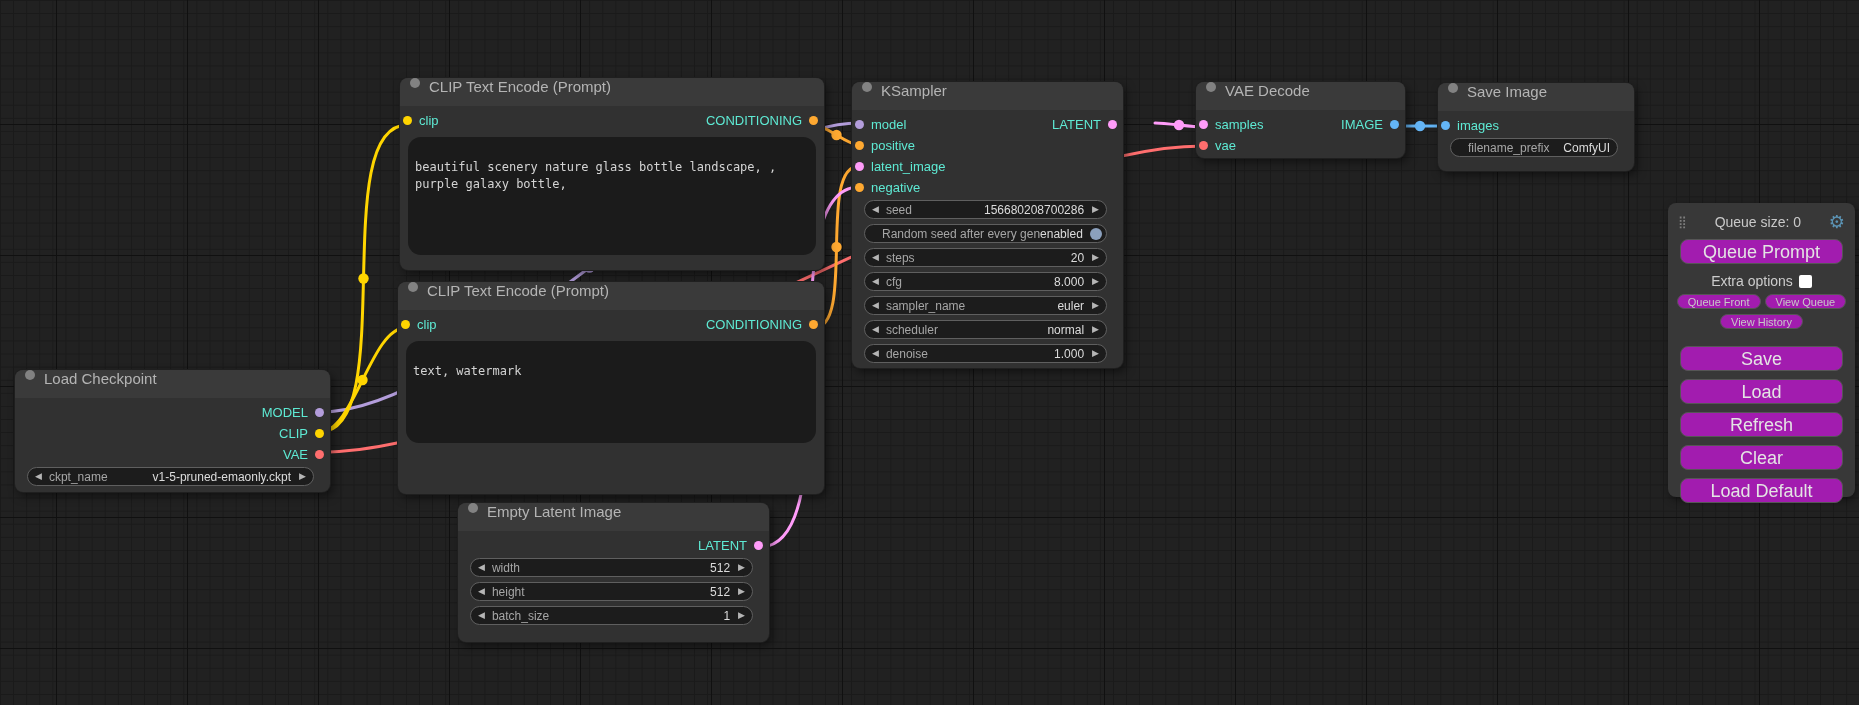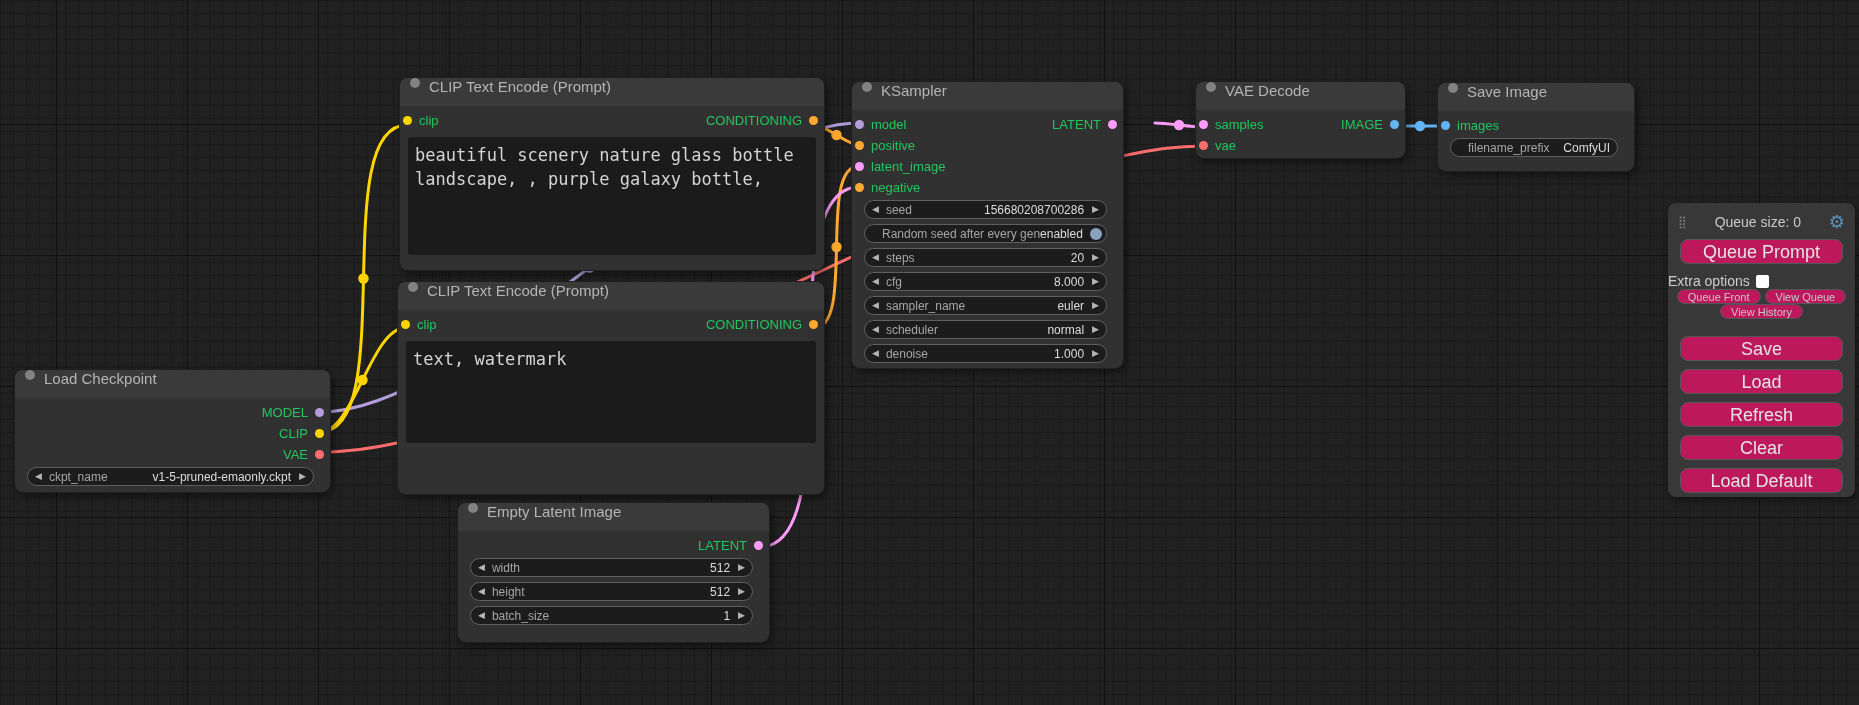--- a/index.html
+++ b/index.html
@@ -17,52 +17,52 @@
   #canvas{position:relative;width:1859px;height:705px;}
   #wires{position:absolute;left:0;top:0;z-index:0;}
 
   .node{position:absolute;z-index:1;background:#313131;border-radius:8px;
     box-shadow:0 0 0 1px #1f1f1f,3px 4px 10px rgba(0,0,0,.5);box-sizing:border-box;}
   .node-title{height:28px;display:flex;align-items:flex-start;background:#3a3a3a;
     border-radius:8px 8px 0 0;font-size:15px;color:#b4b4b4;white-space:nowrap;overflow:hidden;}
   .title-dot{width:10px;height:10px;border-radius:50%;background:#828282;
     margin:0 9px 0 10px;flex:0 0 auto;}
   .node-body{padding-top:4px;}
-  .slot-row{display:flex;align-items:center;height:21px;font-size:13px;color:#22c55e;}
+  .slot-row{display:flex;align-items:center;height:21px;font-size:13px;color:#5eead4;}
   .slot-left{display:flex;align-items:center;gap:7px;padding-left:3px;}
   .slot-right{display:flex;align-items:center;gap:7px;padding-right:6px;margin-left:auto;}
   .port{width:9px;height:9px;border-radius:50%;flex:0 0 auto;}
   .widgets{margin-top:2px;}
   .widget{height:19px;border-radius:10px;background:#1c1c1c;border:1px solid #5f5f5f;
     display:flex;align-items:center;font-size:12px;margin:0 16px 5px 12px;
     padding:0 7px;box-sizing:border-box;white-space:nowrap;overflow:hidden;}
   .warr{font-size:9px;color:#b5b5b5;line-height:19px;flex:0 0 auto;}
   .wlabel{color:#a6a6a6;margin-left:7px;}
   .widget.no-arrows .wlabel{margin-left:10px;}
   .wvalue{margin-left:auto;color:#dcdcdc;}
   .warr.right{margin-left:8px;}
   .wtoggle{width:12px;height:12px;border-radius:50%;margin-left:7px;flex:0 0 auto;}
-  .prompt{margin:6px 8px 0;background:#1b1b1b;border-radius:3px;padding:7px 7px;
-    font-family:"DejaVu Sans Mono",monospace;font-size:17px;line-height:1.4;
+  .prompt{margin:6px 8px 0;background:#1b1b1b;border-radius:13px;padding:22px 7px;
+    font-family:"DejaVu Sans Mono",monospace;font-size:12px;line-height:1.4;
     color:#d4d4d4;box-sizing:border-box;overflow:hidden;white-space:pre-wrap;}
 
   .queue-panel{position:absolute;left:1668px;top:203px;width:187px;height:294px;z-index:2;
     background:#383838;border-radius:8px;box-shadow:2px 3px 8px rgba(0,0,0,.45);
     box-sizing:border-box;}
   .qp-header{height:20px;margin:9px 10px 0;display:flex;align-items:center;}
   .drag-handle{color:#7e7e7e;font-size:12px;cursor:move;}
   .queue-size{flex:1;text-align:center;font-size:14px;color:#c9c9c9;}
   .gear{color:#5b93b4;font-size:18px;line-height:18px;cursor:pointer;}
-  .qp-btn{display:block;background:#be185d;border:1px solid #565656;color:#e4e4e4;
+  .qp-btn{display:block;background:#a21caf;border:1px solid #565656;color:#e4e4e4;
     border-radius:8px;cursor:pointer;font-family:"Liberation Sans",sans-serif;}
   .qp-btn-lg{width:163px;height:25px;margin:7px auto 0;font-size:18px;line-height:22px;}
-  .extra-row{margin-top:9px;display:flex;justify-content:flex-start;align-items:center;
+  .extra-row{margin-top:9px;display:flex;justify-content:center;align-items:center;
     gap:6px;font-size:14px;color:#cccccc;}
   .checkbox{width:13px;height:13px;background:#ffffff;border-radius:2px;cursor:pointer;}
-  .small-row{display:flex;justify-content:center;gap:4px;}
+  .small-row{margin-top:5px;display:flex;justify-content:center;gap:4px;}
   .qp-btn-sm{font-size:11px;height:15px;line-height:12px;padding:0 10px;
     border-radius:8px;color:#c8c8c8;}
   .gap-lg{margin-top:17px;}
   .gap-md{margin-top:8px;}
 </style>
 </head>
 <body>
 
 <div id="canvas">
   <svg id="wires" width="1859" height="705">

